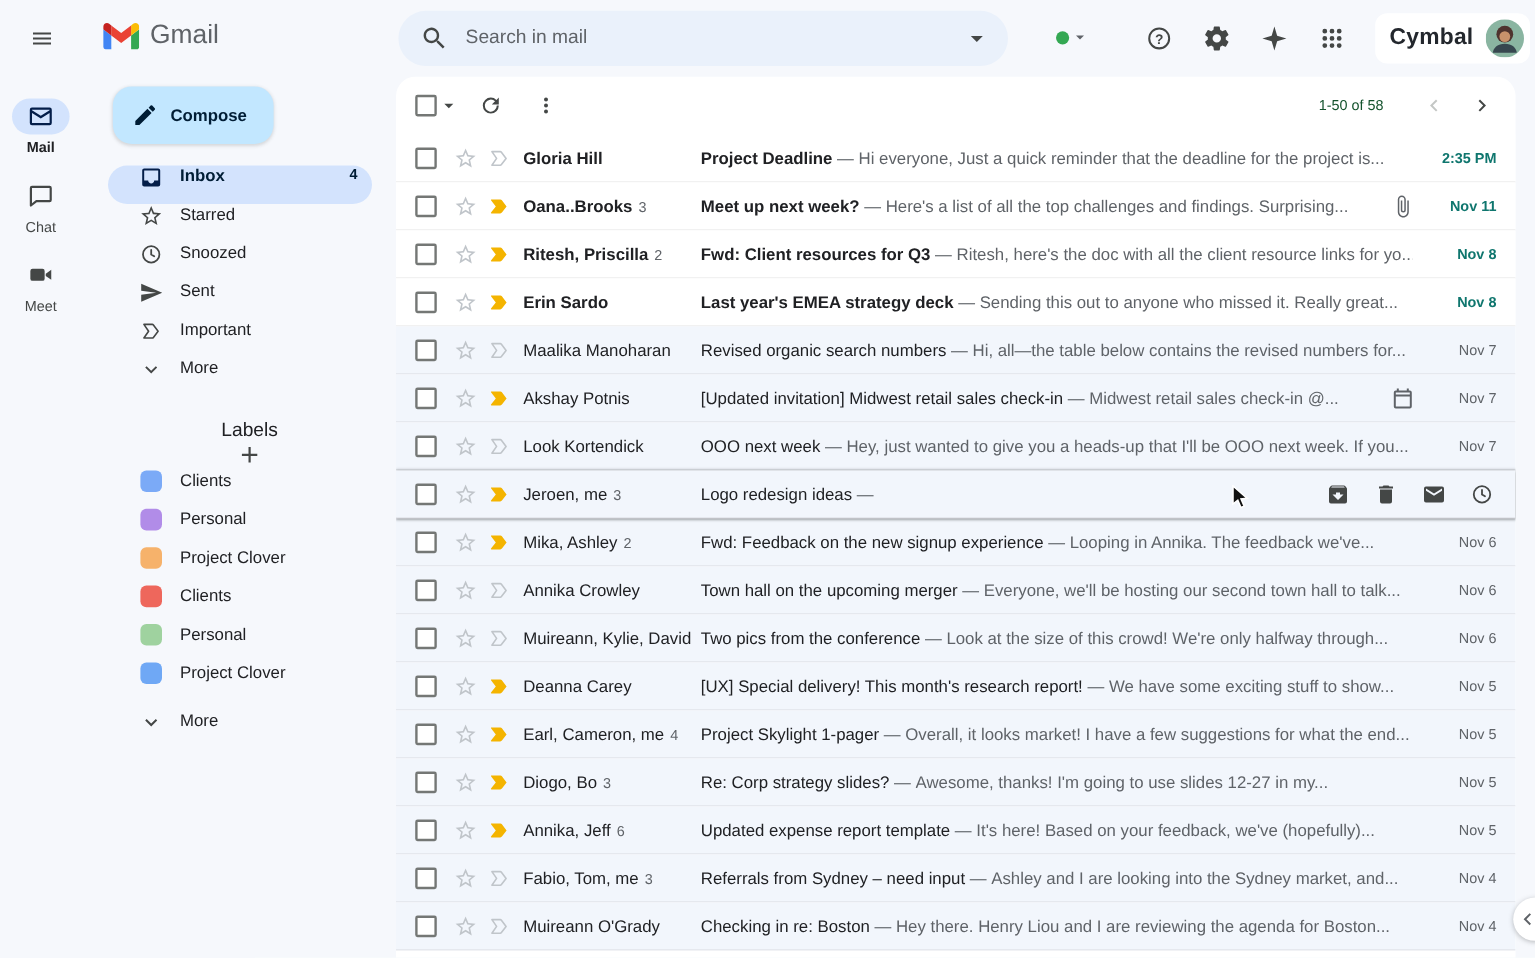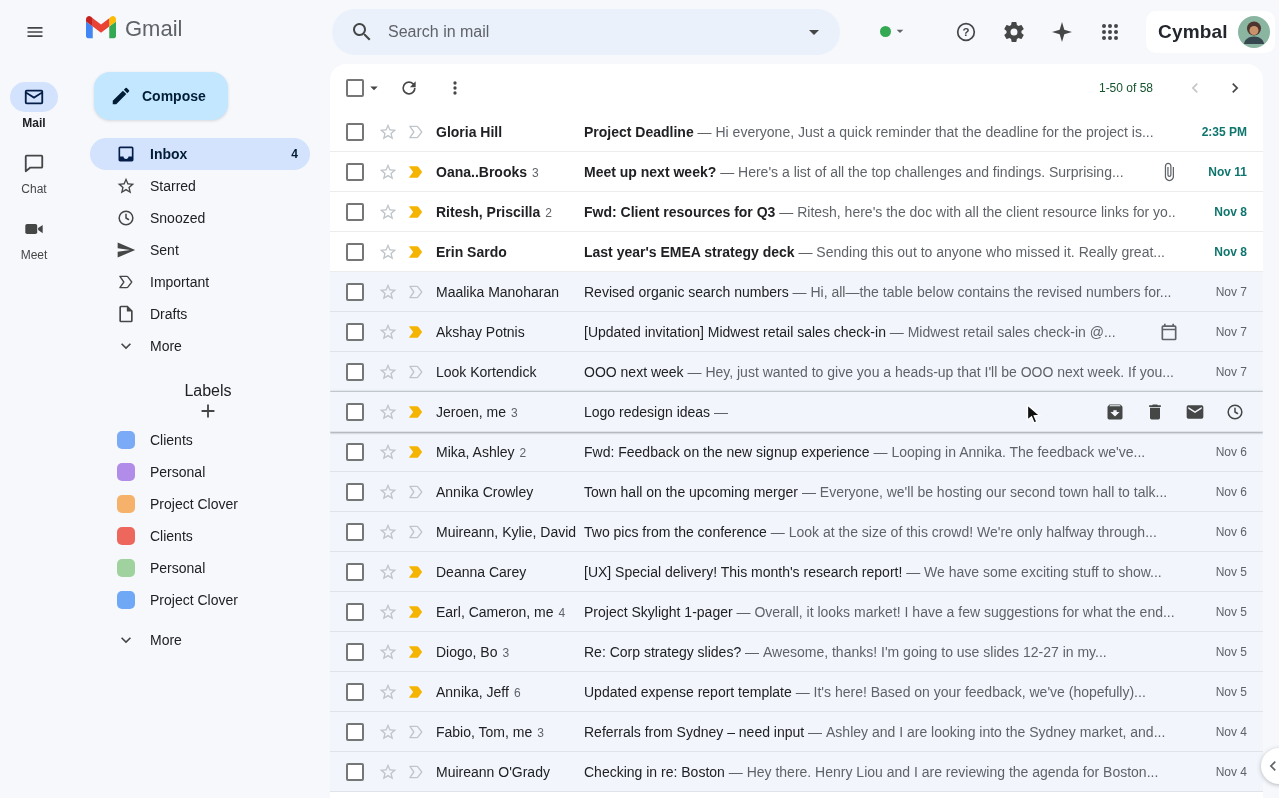--- a/index.html
+++ b/index.html
@@ -13,21 +13,21 @@
   .i16 { width: 16px; height: 16px; }
   .i18 { width: 18px; height: 18px; }
   .i20 { width: 20px; height: 20px; }
   .i22 { width: 22px; height: 22px; }
   .i24 { width: 24px; height: 24px; }
 
   
   .header { position: absolute; top: 0; left: 0; width: 1279px; height: 64px; }
   .hamburger { position: absolute; left: 14px; top: 11px; width: 42px; height: 42px; border-radius: 50%;
     display: flex; align-items: center; justify-content: center; color: #444746; cursor: pointer; }
-  .gmail-logo { position: absolute; left: 86px; top: 16px; display: flex; align-items: flex-start; gap: 9px; cursor: pointer; }
+  .gmail-logo { position: absolute; left: 86px; top: 16px; display: flex; align-items: flex-end; gap: 9px; cursor: pointer; }
   .logo-m { width: 30px; height: 23px; }
   .wordmark { font-size: 22px; color: #5f6368; }
   .search-bar { position: absolute; left: 332px; top: 9px; width: 508px; height: 46px;
     background: var(--search-bg, #eaf1fb); border-radius: 24px;
     display: flex; align-items: center; padding: 0 14px 0 14px; }
   .search-bar .sicon { color: #444746; margin: 0 4px; }
   .search-input { flex: 1; border: none; background: transparent; outline: none;
     font-size: 16px; color: #202124; margin-left: 10px; font-family: "Liberation Sans", sans-serif; }
   .search-input::placeholder { color: #5f6368; }
   .scaret { color: #444746; cursor: pointer; }
@@ -55,21 +55,21 @@
   .rail-label { font-size: 12px; color: #444746; }
   .rail-item.active .rail-label { font-weight: 700; color: #202124; }
 
   
   .sidebar { position: absolute; left: 68px; top: 64px; width: 262px; bottom: 0; padding-top: 8px; }
   .compose { margin-left: 26px; height: 48px; border-radius: 16px; background: var(--accent-compose, #c2e7ff);
     display: inline-flex; align-items: center; gap: 10px; padding: 0 22px 0 16px; color: #001d35;
     font-weight: 700; font-size: 14px; cursor: pointer; box-shadow: 0 1px 3px rgba(60,64,67,.18); }
   .compose .icon { color: #001d35; }
   .side-list { margin-top: 18px; }
-  .side-item { height: 32px; display: flex; align-items: center; margin: 0 20px 0 22px;
+  .side-item { height: 32px; display: flex; align-items: flex-start; margin: 0 20px 0 22px;
     padding: 0 12px 0 26px; border-radius: 16px; gap: 14px; cursor: pointer; color: #202124; }
   .side-item .icon { color: #444746; }
   .side-item .label { flex: 1; white-space: nowrap; overflow: hidden; }
   .side-item.active { background: var(--accent-selected, #d3e3fd); font-weight: 700; color: #001d35; }
   .side-item.active .icon { color: #041e49; }
   .side-item .count { font-size: 12px; font-weight: 700; color: #001d35; }
   .labels-header { display: flex; align-items: center; margin: 20px 24px 0 42px; height: 32px; flex-direction: column; }
   .labels-title { flex: 1; font-size: 16px; color: #202124; }
   .labels-add { color: #444746; cursor: pointer; }
   .label-list { margin-top: 10px; }
@@ -286,29 +286,20 @@
     <span class="label">Sent</span>
 
   </div>
   <div class="side-item ">
     <span class="icon i20">
           <svg viewBox="0 0 24 24">
             <path fill="none" stroke="currentColor" stroke-width="1.6" stroke-linejoin="round" d="M4.7 5.2h8.3c.47 0 .91.22 1.2.6L18.9 12l-4.7 6.2c-.29.38-.73.6-1.2.6H4.7l4.7-6.8-4.7-6.8z"></path>
           </svg>
         </span>
     <span class="label">Important</span>
-
-  </div>
-  <div class="side-item ">
-    <span class="icon i20">
-          <svg viewBox="0 0 24 24">
-            <path fill="currentColor" d="M14 2H6a2 2 0 00-2 2v16a2 2 0 002 2h12a2 2 0 002-2V8l-6-6zm4 18H6V4h7v5h5v11z"></path>
-          </svg>
-        </span>
-    <span class="label">Drafts</span>
 
   </div>
   <div class="side-item ">
     <span class="icon i20">
           <svg viewBox="0 0 24 24">
             <path fill="currentColor" d="M7.41 8.59L12 13.17l4.59-4.58L18 10l-6 6-6-6 1.41-1.41z"></path>
           </svg>
         </span>
     <span class="label">More</span>
 

